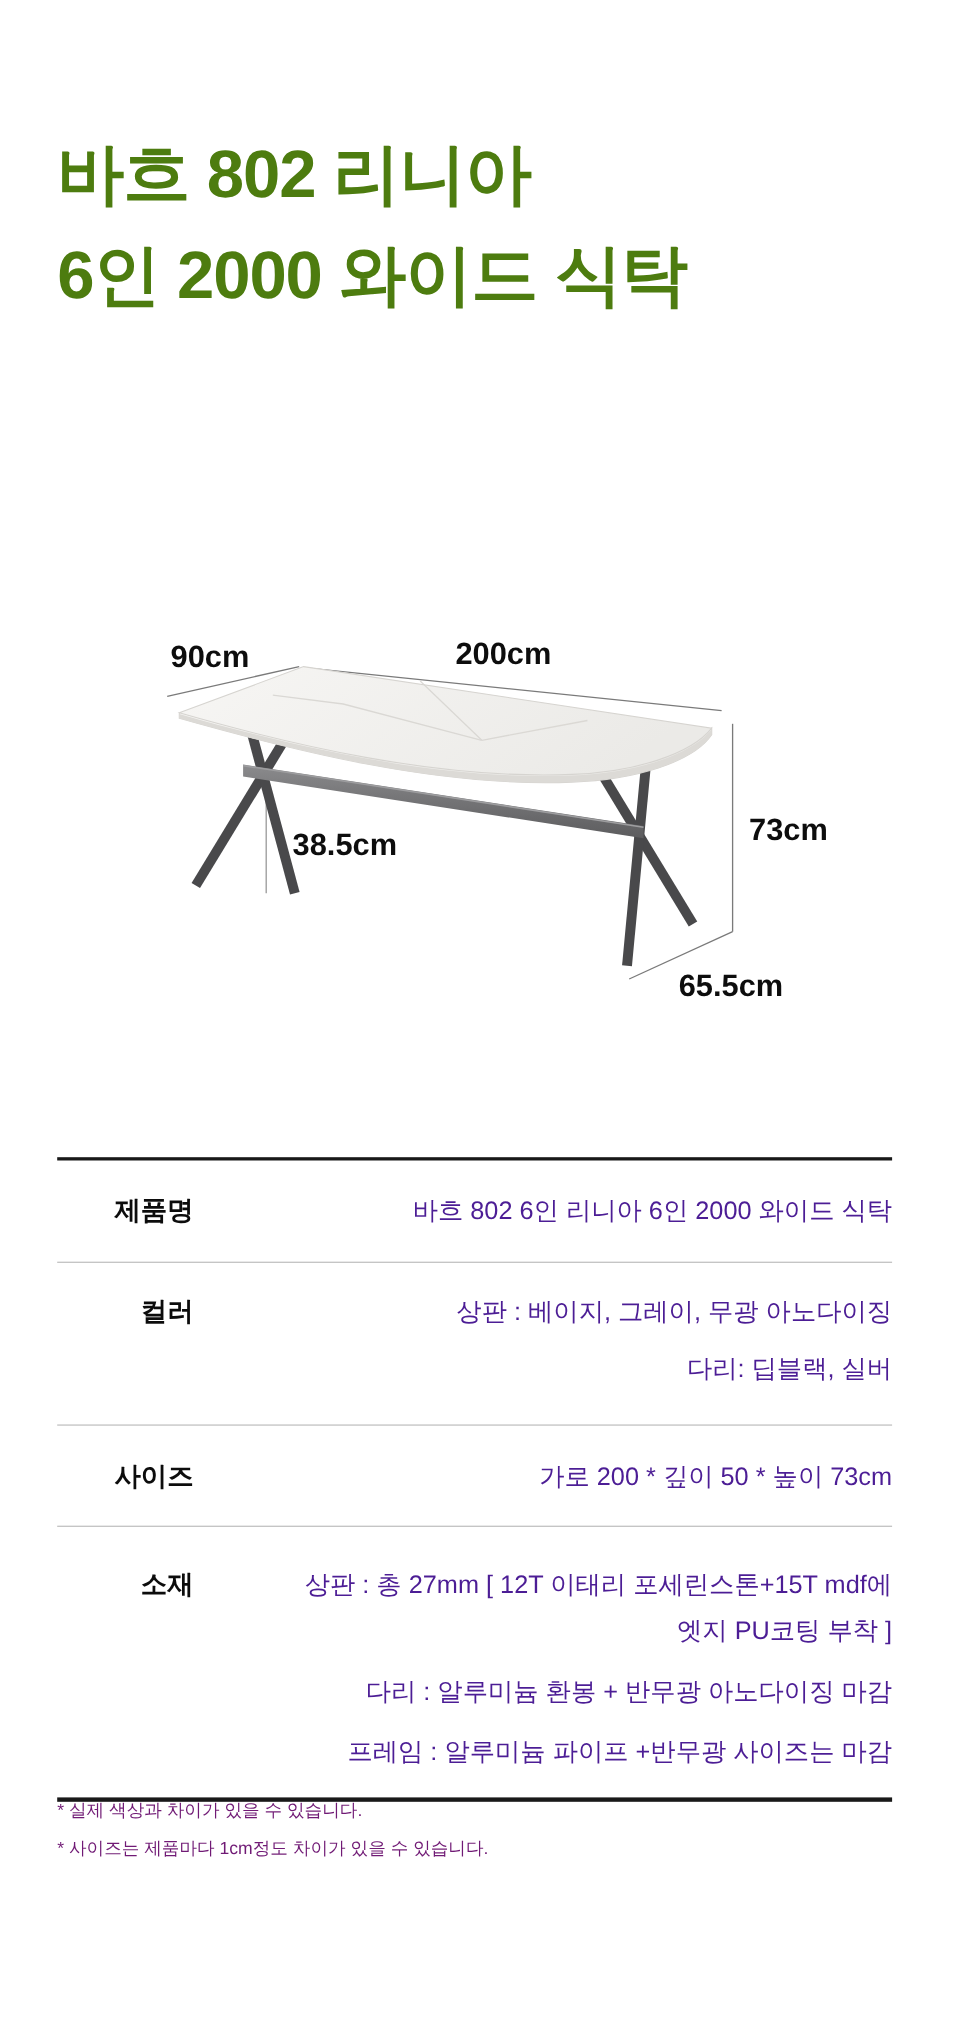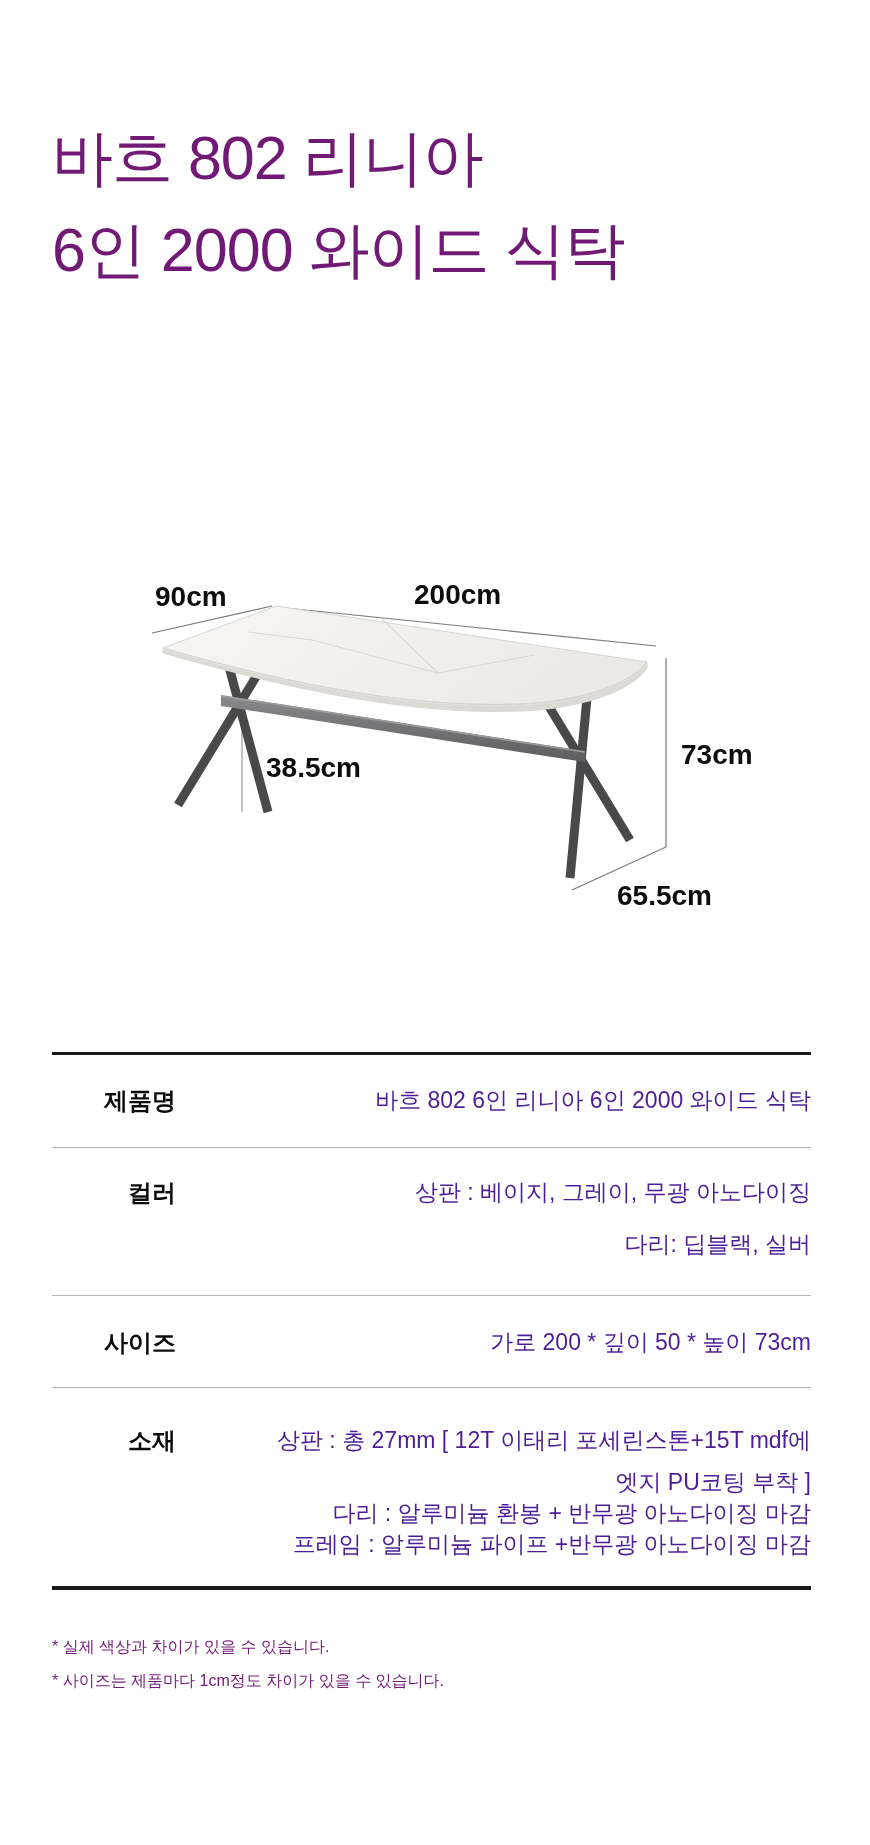--- a/index.html
+++ b/index.html
@@ -2,21 +2,21 @@
 <html><head>
 <meta charset="utf-8">
 <style>
   html,body{margin:0;padding:0;background:#ffffff;}
   body{width:870px;height:1845px;position:relative;overflow:hidden;
        font-family:"Liberation Sans","DejaVu Sans",sans-serif;color:#111;}
   .page{position:absolute;inset:0;background:#fff;}
 
   
   .title-block{position:absolute;left:52px;top:112px;}
-  .title-line{font-size:61px;line-height:92px;font-weight:400;color:#701a75;
+  .title-line{font-size:61px;line-height:92px;font-weight:700;color:#4d7c0f;
               letter-spacing:-1px;white-space:nowrap;}
 
   
   .diagram{position:absolute;left:0;top:450px;width:870px;height:480px;}
   .dim-label{font-weight:700;font-size:28px;fill:#0d0d0d;}
 
   
   .spec-table{position:absolute;left:52px;top:1052px;width:759px;
               border-top:3px solid #191919;border-bottom:4px solid #191919;text-align:right;}
   .spec-row{display:flex;border-bottom:1px solid #b7b7b7;}
@@ -24,21 +24,21 @@
   .spec-label{width:124px;flex:0 0 124px;font-size:24px;font-weight:700;color:#0c0c0c;
               line-height:31px;}
   .spec-value{flex:1;font-size:23px;color:#4c1d95;line-height:31px;}
   .spec-line{white-space:nowrap;}
   
   .spec-row:nth-child(1){padding:30px 0 31px;}
   .spec-row:nth-child(2){padding:29px 0 35px;}
   .spec-row:nth-child(2) .spec-line + .spec-line{margin-top:21px;}
   .spec-row:nth-child(3){padding:31px 0 29px;}
   .spec-row:nth-child(4){padding:37px 0 26px;}
-  .spec-row:nth-child(4) .spec-line + .spec-line{}
+  .spec-row:nth-child(4) .spec-line + .spec-line{margin-top:24px;}
   .spec-row:nth-child(4) .spec-line.indent{margin-top:11px;padding-left:64px;}
 
   
   .notes{position:absolute;left:52px;top:1630px;font-size:16px;color:#701a75;line-height:34px;}
   .note-line{white-space:nowrap;}
 </style>
 </head>
 <body>
 
 <div class="page">
@@ -116,21 +116,21 @@
           <div class="spec-value">
             <div class="spec-line">가로 200 * 깊이 50 * 높이 73cm</div>
           </div>
         </div>
         <div class="spec-row">
           <div class="spec-label">소재</div>
           <div class="spec-value">
             <div class="spec-line">상판 : 총 27mm [ 12T 이태리 포세린스톤+15T mdf에</div>
             <div class="spec-line indent">엣지 PU코팅 부착 ]</div>
             <div class="spec-line">다리 : 알루미늄 환봉 + 반무광 아노다이징 마감</div>
-            <div class="spec-line">프레임 : 알루미늄 파이프 +반무광 아노다이징 마감</div>
+            <div class="spec-line">프레임 : 알루미늄 파이프 +반무광 사이즈는 마감</div>
           </div>
         </div>
       </div>
   </section>
 
   <footer class="notes">
       <div class="note-line">* 실제 색상과 차이가 있을 수 있습니다.</div>
       <div class="note-line">* 사이즈는 제품마다 1cm정도 차이가 있을 수 있습니다.</div>
     </footer>
 

